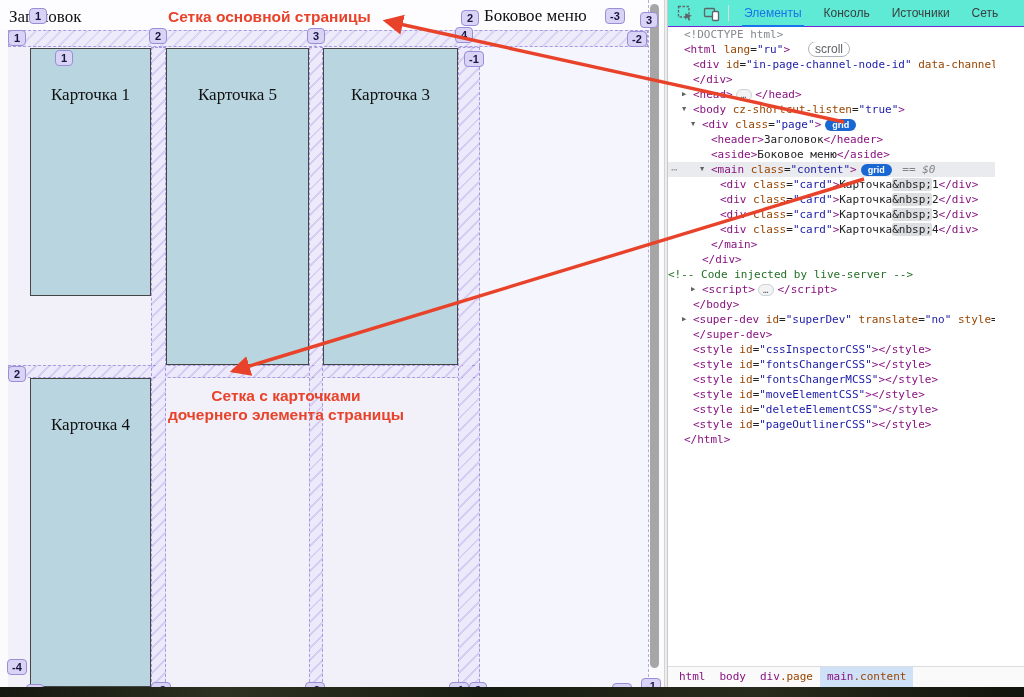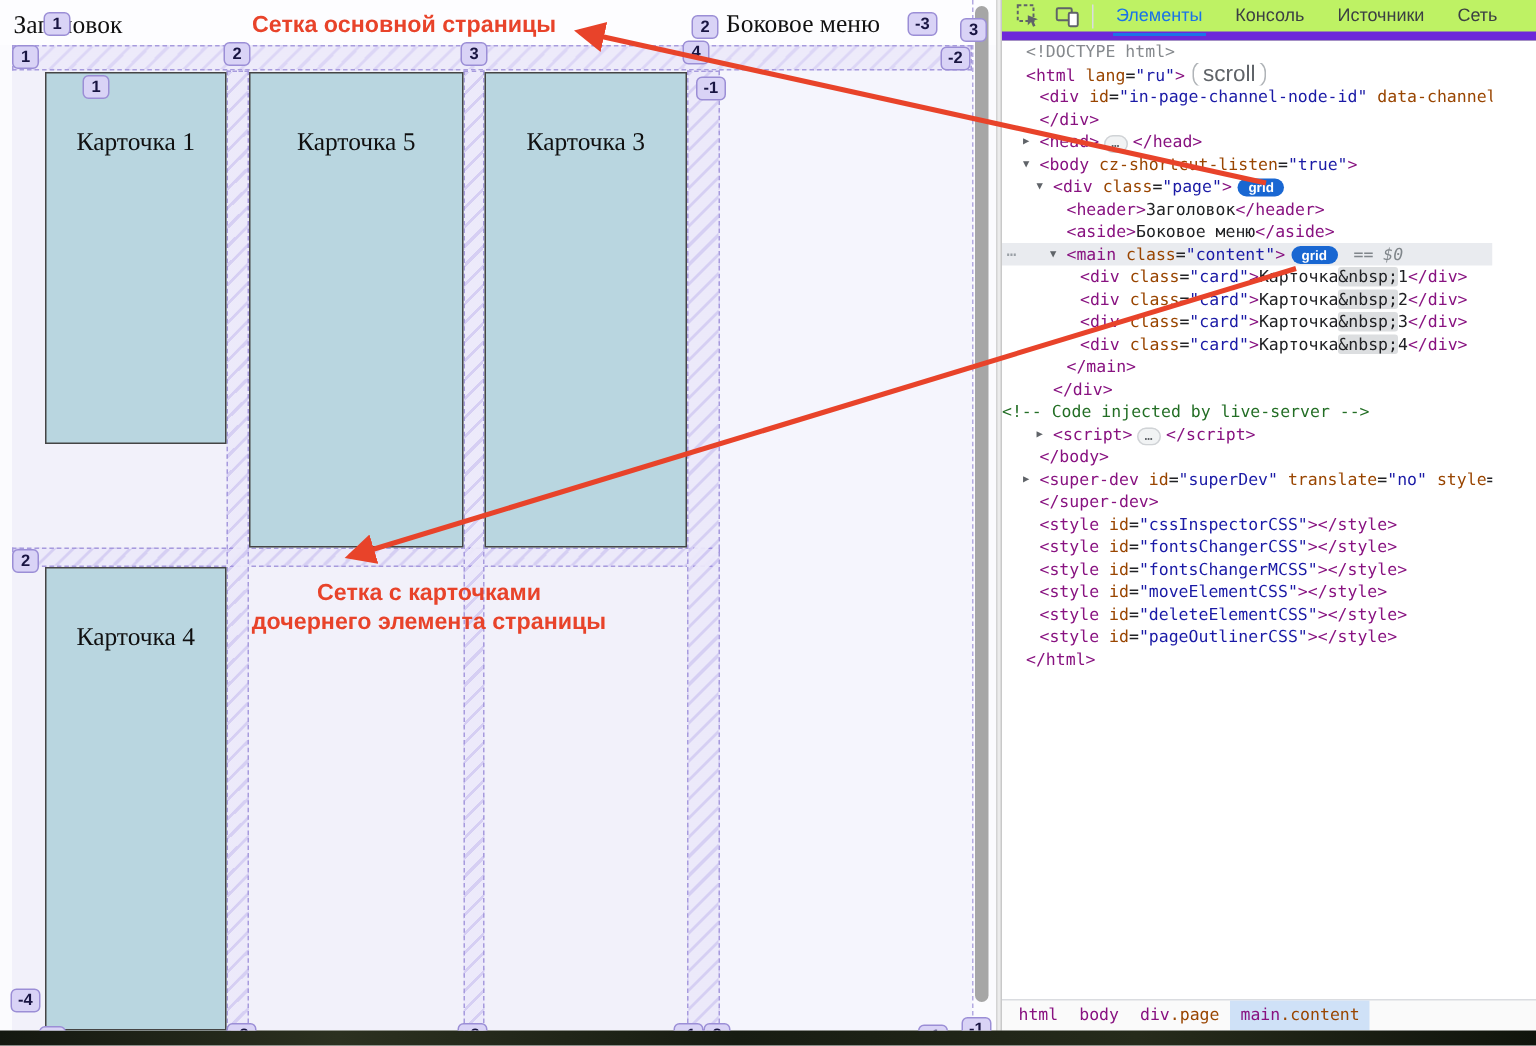--- a/index.html
+++ b/index.html
@@ -26,21 +26,21 @@
   .note2{left:164px;top:386px;width:244px;text-align:center;line-height:19px;white-space:normal;}
   .badge{position:absolute;background:#d9d3f6;border:1px solid #9b8ed6;color:#191542;font-size:11px;font-weight:bold;
     line-height:14px;padding:0 4px;min-width:8px;text-align:center;border-radius:4px;z-index:6;font-family:"Liberation Sans",sans-serif;}
   .pv-scrollbar{position:absolute;left:650px;top:4px;width:9px;height:664px;background:#a6a6a6;border-radius:5px;z-index:5;}
 
   
   .divider{position:absolute;left:664px;top:0;width:4px;height:687px;background:#ececec;border-left:1px solid #d4d4d4;border-right:1px solid #c9c9c9;box-sizing:border-box;}
 
   
   .devtools{position:absolute;left:668px;top:0;width:356px;height:687px;background:#fff;overflow:hidden;}
-  .toolbar{position:absolute;left:0;top:0;width:356px;height:27px;display:flex;align-items:center;background:#bef264;border-bottom:6px solid #6d28d9;box-sizing:border-box;}
+  .toolbar{position:absolute;left:0;top:0;width:356px;height:27px;display:flex;align-items:center;background:#5eead4;border-bottom:1px solid #6d28d9;box-sizing:border-box;}
   .tb-icon{width:17px;height:17px;margin-left:9px;flex:none;}
   .tb-sep{width:1px;height:16px;background:#dadce0;margin:0 4px 0 8px;flex:none;}
   .tabs{display:flex;height:27px;}
   .tab{padding:0 11px;line-height:26px;font-size:12px;color:#3c4043;position:relative;white-space:nowrap;}
   .tab.active{color:#1a73e8;}
   .tab.active::after{content:"";position:absolute;left:9px;right:9px;bottom:0;height:2px;background:#1a73e8;}
 
   .code{position:absolute;left:0;top:27px;width:327px;height:620px;overflow:hidden;
     font-family:"DejaVu Sans Mono",monospace;font-size:11px;line-height:15px;}
   .code-line{height:15px;position:relative;white-space:pre;overflow:hidden;}
@@ -50,21 +50,21 @@
   .sg-t{color:#881280;}
   .sg-a{color:#994500;}
   .sg-v{color:#1a1aa6;}
   .sg-p{color:#202124;}
   .sg-x{color:#202124;}
   .sg-g{color:#85898d;}
   .sg-d{color:#80868b;font-style:italic;}
   .sg-c{color:#236e25;}
   .sg-n{background:#dcdee0;color:#202124;border-radius:2px;}
   .sg-bg{background:#1967d2;color:#fff;font-size:9px;font-weight:bold;border-radius:8px;padding:1px 7px;margin:0 4px;font-family:"Liberation Sans",sans-serif;}
-  .sg-bs{border:1px solid #b0b4b8;color:#5f6368;font-size:15px;border-radius:8px;padding:0 6px;margin-left:5px;font-family:"Liberation Sans",sans-serif;}
+  .sg-bs{border:1px solid #b0b4b8;color:#5f6368;font-size:12px;border-radius:8px;padding:0 6px;margin-left:18px;font-family:"Liberation Sans",sans-serif;}
   .sg-e{background:#f1f3f4;border:1px solid #d0d3d6;color:#5f6368;border-radius:7px;padding:0 4px;margin:0 3px;font-size:9px;letter-spacing:1px;}
 
   .crumbs{position:absolute;left:0;top:666px;width:356px;height:21px;border-top:1px solid #dadce0;background:#fafafa;
     display:flex;align-items:stretch;font-family:"DejaVu Sans Mono",monospace;font-size:11px;padding-left:4px;box-sizing:border-box;}
   .crumb{padding:0 7px;line-height:20px;white-space:nowrap;}
   .crumb.selected{background:#cfe1f7;}
   .ct{color:#881280;}
   .cc{color:#994500;}
 
   

